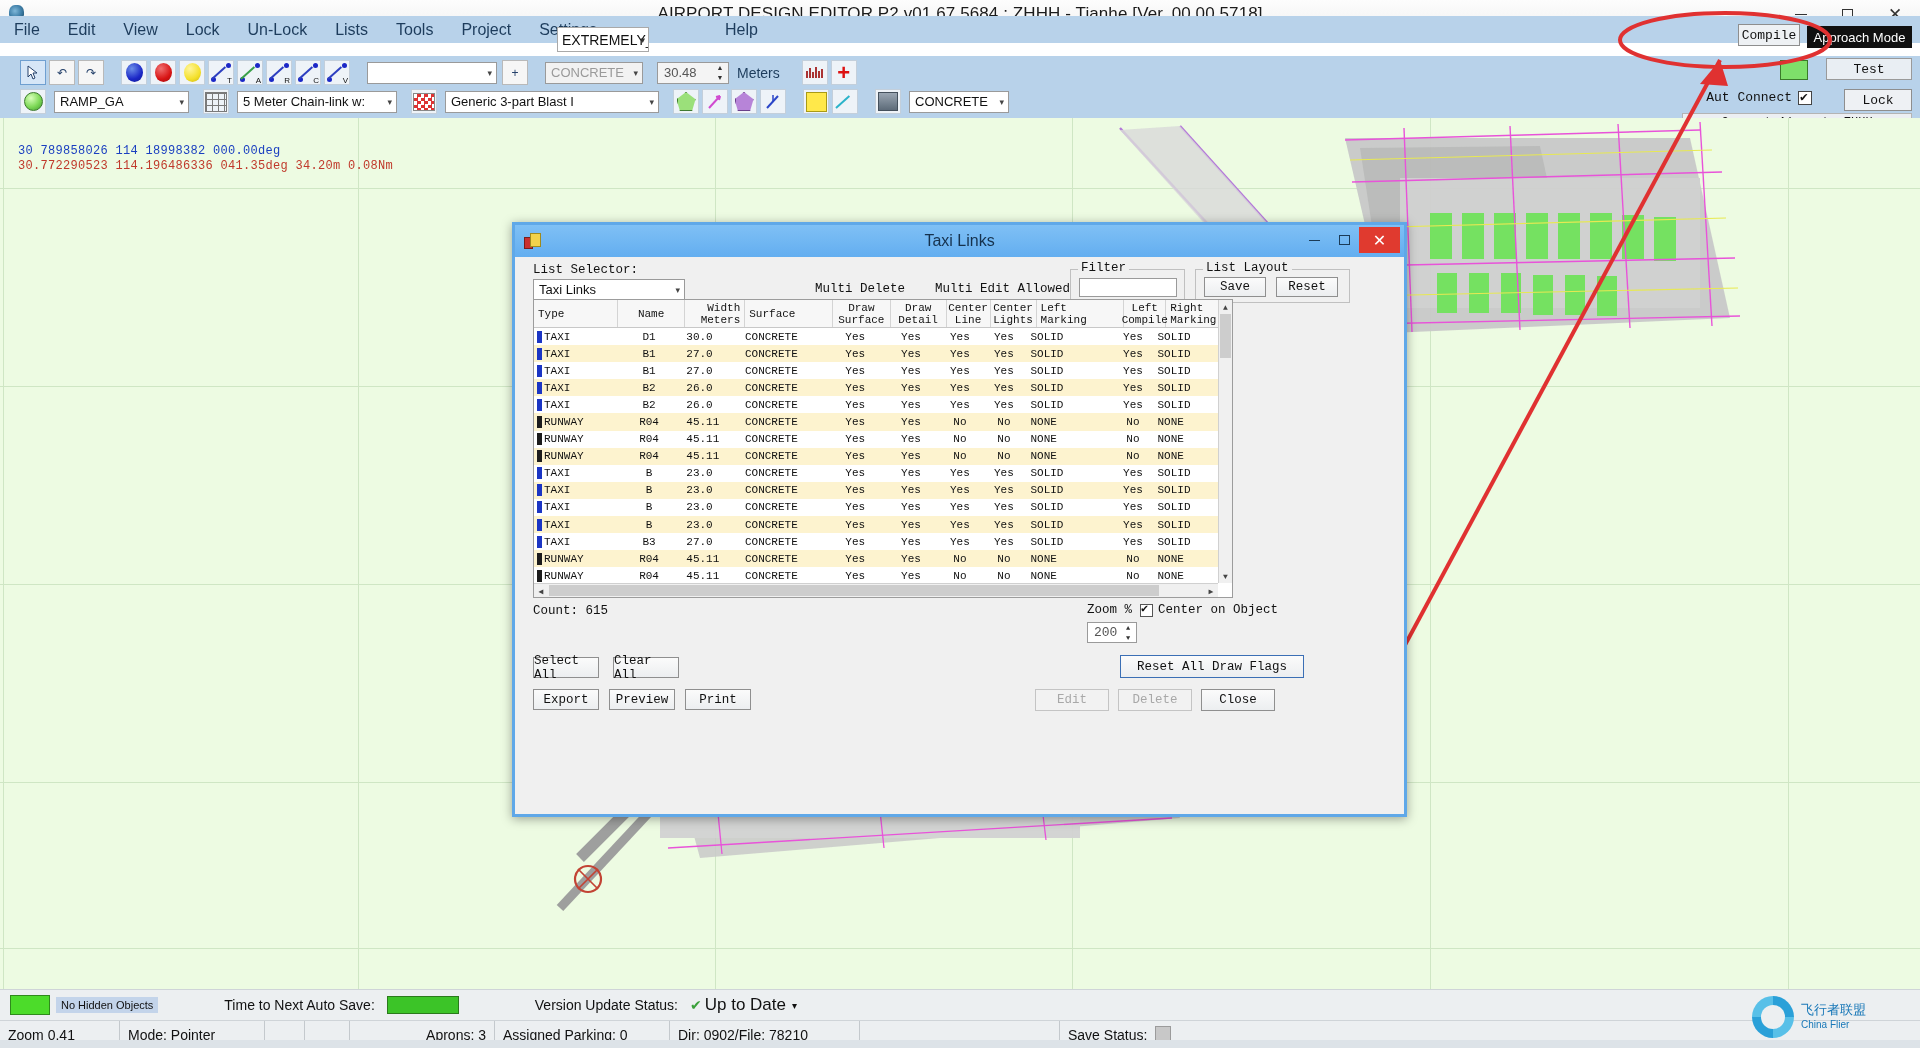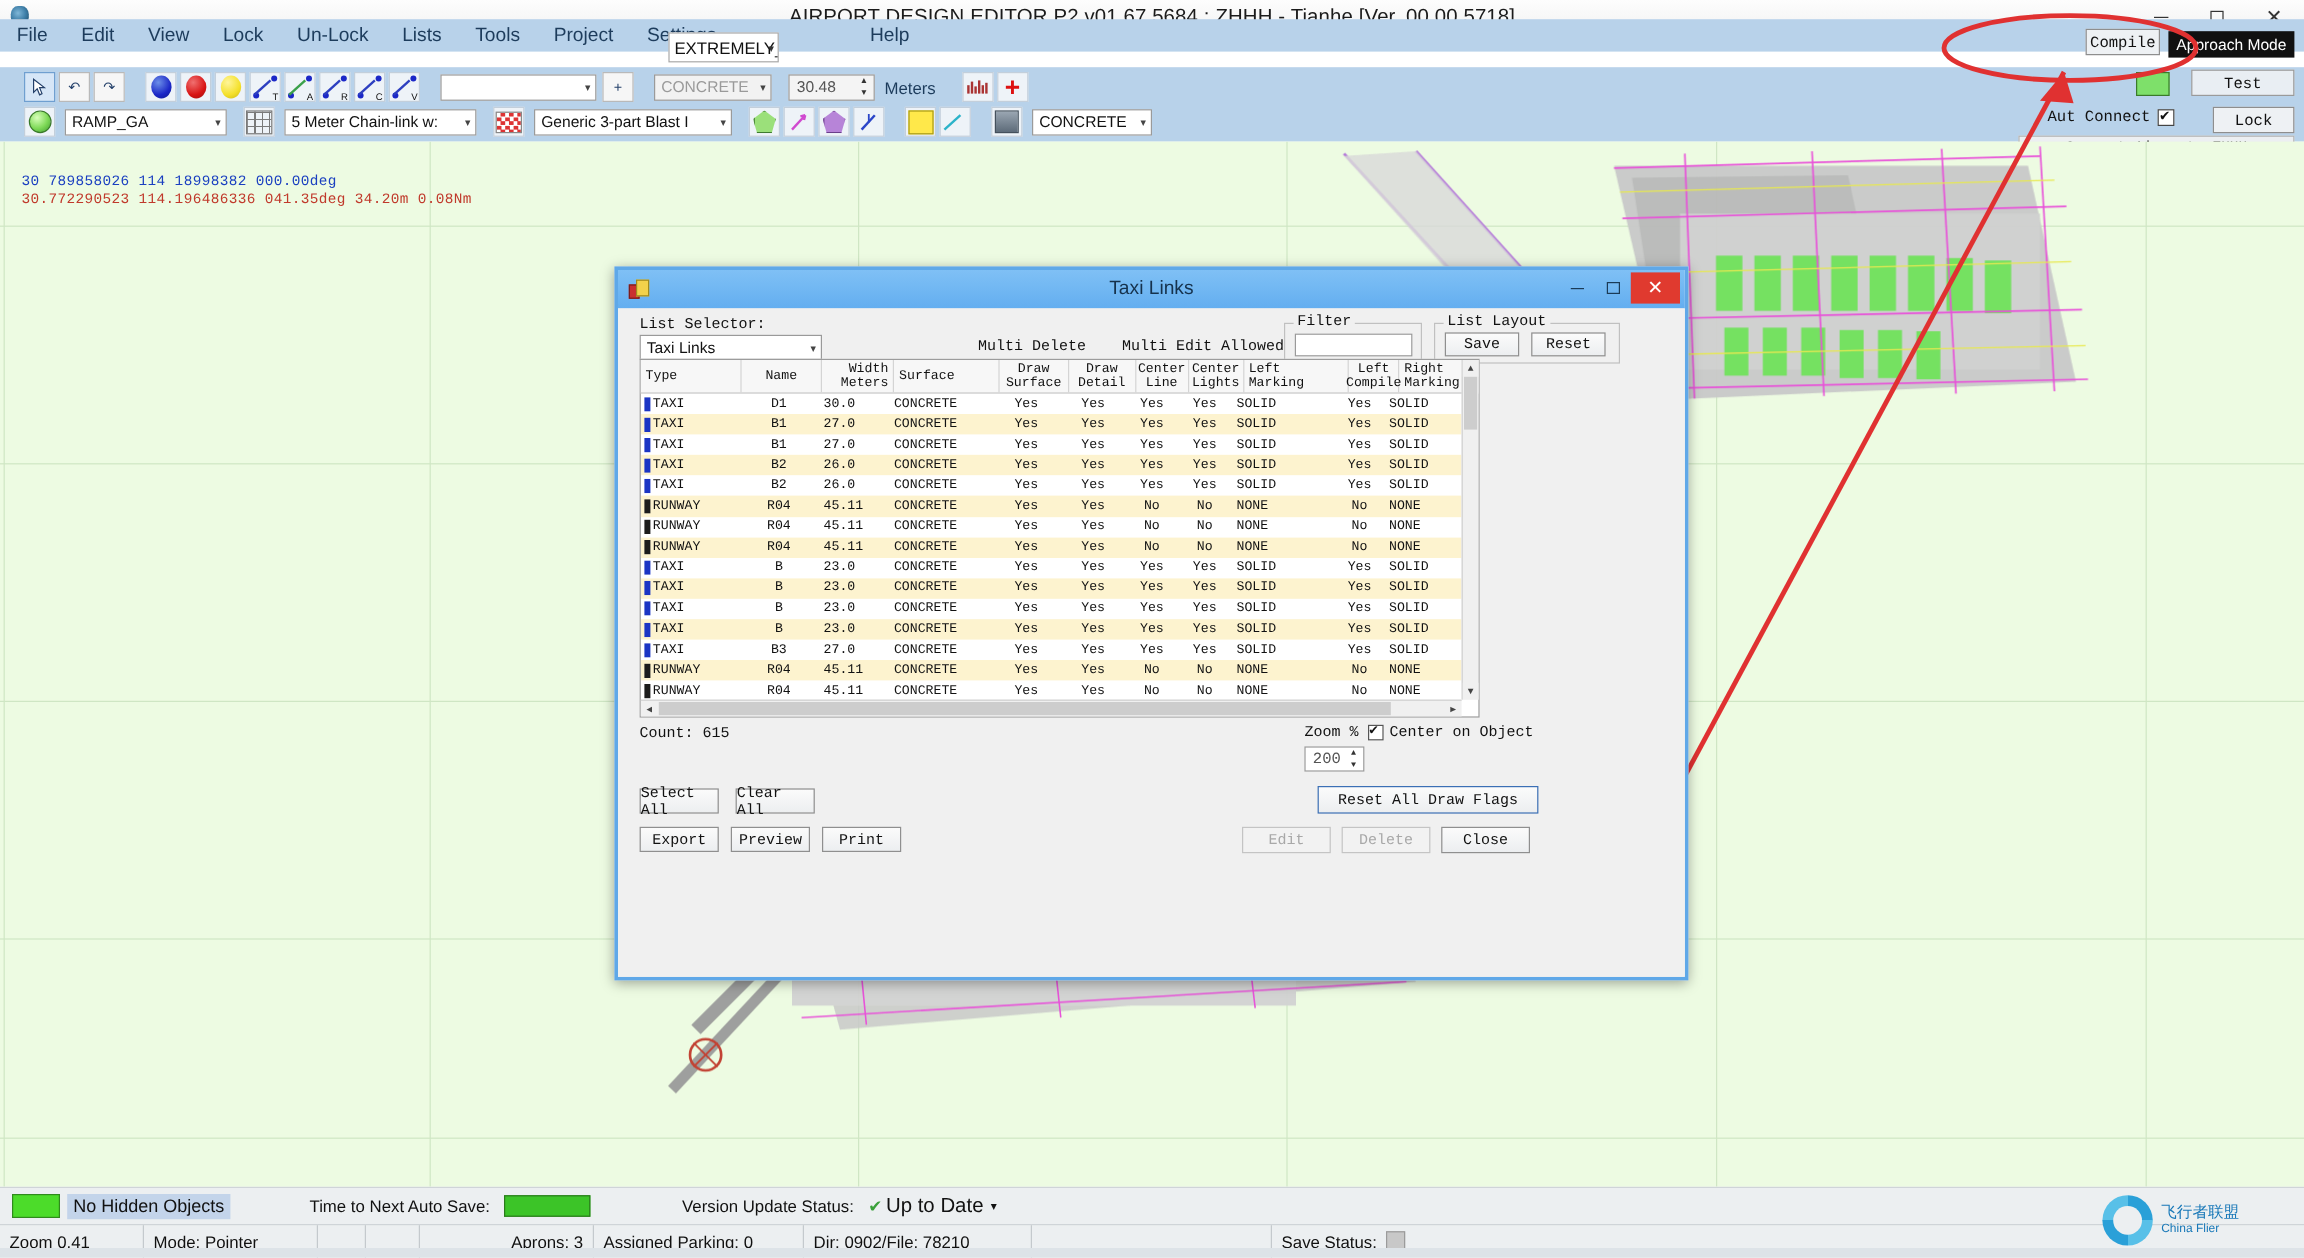--- a/index.html
+++ b/index.html
@@ -216,21 +216,21 @@
     position:absolute; top:-9px; left:7px; background:#f0f0f0; padding:0 3px;
     font-size:12.5px; color:#111; font-family:"Liberation Mono", monospace;
   }
 
   .btn {
     background:linear-gradient(#fbfbfb,#eceef0); border:1px solid #8f8f8f;
     font-size:12.5px; color:#111; font-family:"Liberation Mono", monospace;
     display:flex; align-items:center; justify-content:center;
   }
   .btn.disabled { color:#a8a8a8; border-color:#c4c4c4; background:#f2f2f2; }
-  .btn.accent { border:1px solid #3b6fb5; }
+  .btn.accent { border:1px solid #3b6fb5;margin-left:22px; }
 
   .txtbox { background:#fff; border:1px solid #9a9a9a; }
 
   
   .listwrap {
     position:absolute; left:18px; top:42px; width:700px; height:299px;
     background:#fff; border:1px solid #9c9c9c;
   }
   .lhdr {
     height:28px; background:#f7f7f7; border-bottom:1px solid #c8c8c8; position:relative;
@@ -278,21 +278,21 @@
     background:#eceff1; border-top:1px solid #cfd4d8; display:flex; align-items:center;
   }
   .status2 {
     position:absolute; left:0; top:1020px; width:1920px; height:28px;
     background:#eceff1; border-top:1px solid #cfd4d8; display:flex; align-items:center;
   }
   .sseg { font-size:14px; color:#111; padding:0 8px; height:100%;
           display:flex; align-items:center; border-right:1px solid #c4c9cd; white-space:nowrap; }
   .sseg.nb { border-right:none; }
   .s-green { width:40px; height:20px; background:#4cdc2a; border:1px solid #2f8a1c; }
-  .nohidden { background:#c3d4ea; font-size:15px; color:#111; padding:2px 5px; }
+  .nohidden { background:#c3d4ea; font-size:11px; color:#111; padding:2px 5px; }
   .autosave-bar { width:72px; height:18px; background:#3cc428; border:1px solid #2a7a1c; }
   .uptodate { color:#111; font-size:17px; }
   .check-green { color:#3aa03a; font-size:14px; margin-right:3px; }
   .savestatus-box { width:16px; height:18px; background:#c8c8c8; border:1px solid #9b9b9b; }
 
   .logo {
     position:absolute; right:18px; top:992px; width:150px; height:50px;
     display:flex; align-items:center;
   }
   .logo .circ { width:42px; height:42px; border-radius:50%;
@@ -455,21 +455,21 @@
           <span class="gridicon"></span>
         </div>
       <div class="combo" style="width:160px; margin-left:5px;">
         <span>5 Meter Chain-link w:</span>
         <span class="ar">▾</span>
       </div>
       <div class="gap"></div>
       <div class="tbtn plain">
           <span class="chkicon"></span>
         </div>
-      <div class="combo" style="width:165px; margin-left:5px;">
+      <div class="combo" style="width:214px; margin-left:5px;">
         <span>Generic 3-part Blast I</span>
         <span class="ar">▾</span>
       </div>
       <div class="gap"></div>
       <div class="tbtn plain">
           <span class="pent"></span>
         </div>
       <div class="tbtn plain">
         <svg width="18" height="18" viewBox="0 0 18 18">
             <path d="M3 15 L14 3" stroke="#d04ad0" stroke-width="2"></path>

